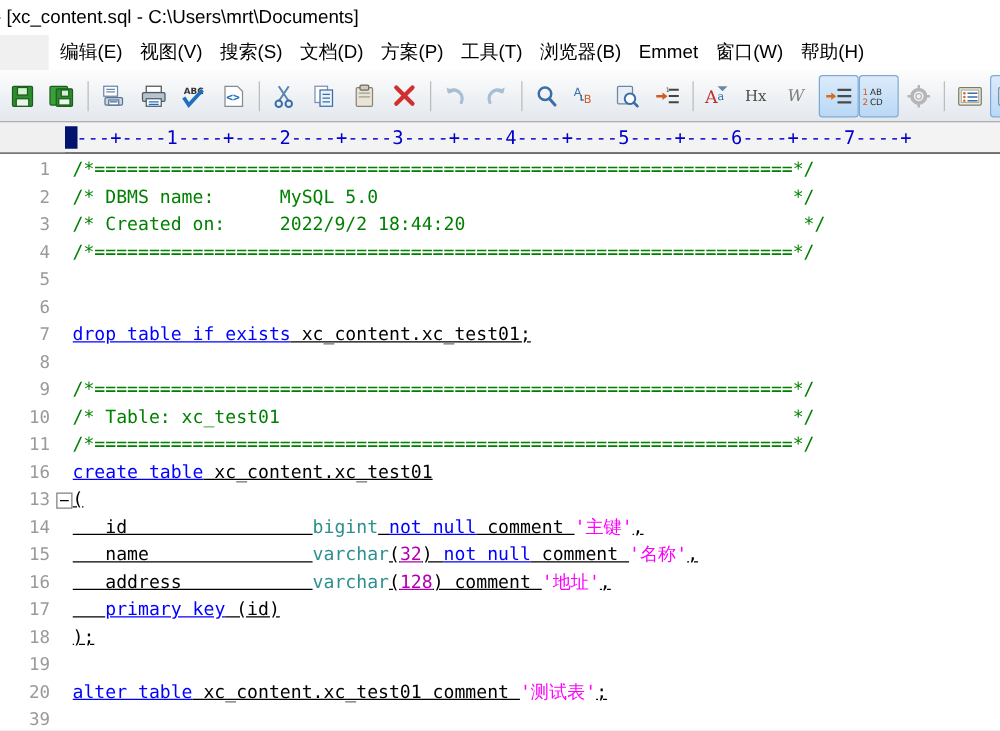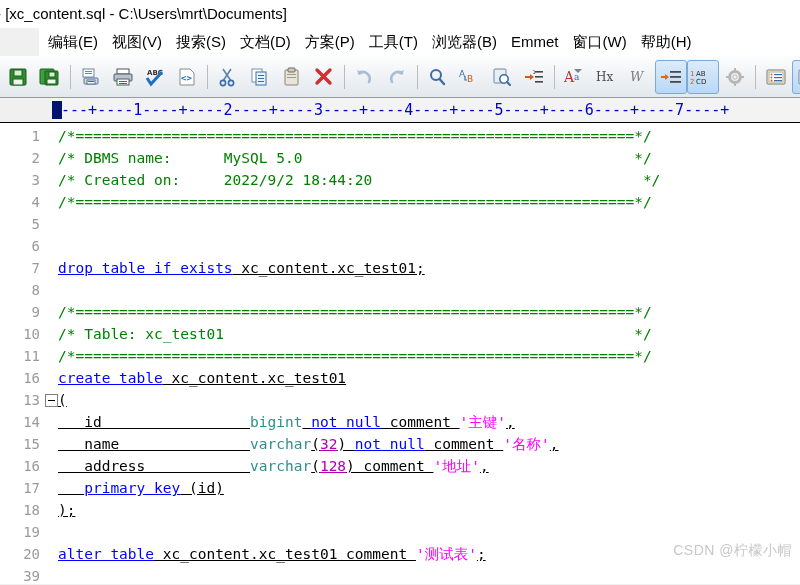--- a/index.html
+++ b/index.html
@@ -360,16 +360,15 @@
         <div class="fc"></div>
         <div class="fc"></div>
         <div class="fc"></div>
         <div class="fc"></div>
         <div class="fc"></div>
         <div class="fc"></div>
         <div class="fc"></div>
         <div class="fc"></div>
       </div>
     <div class="code" id="code"><div class="row"><span class="cmt">/*================================================================*/</span></div><div class="row"><span class="cmt">/* DBMS name:      MySQL 5.0                                      */</span></div><div class="row"><span class="cmt">/* Created on:     2022/9/2 18:44:20                               */</span></div><div class="row"><span class="cmt">/*================================================================*/</span></div><div class="row">&nbsp;</div><div class="row">&nbsp;</div><div class="row"><span class="kw">drop table if exists</span><span class="pln"> xc_content.xc_test01;</span></div><div class="row">&nbsp;</div><div class="row"><span class="cmt">/*================================================================*/</span></div><div class="row"><span class="cmt">/* Table: xc_test01                                               */</span></div><div class="row"><span class="cmt">/*================================================================*/</span></div><div class="row"><span class="kw">create table</span><span class="pln"> xc_content.xc_test01</span></div><div class="row"><span class="pln">(</span></div><div class="row"><span class="pln">   id                 </span><span class="typ">bigint</span><span class="pln"> </span><span class="kw">not null</span><span class="pln"> comment </span><span class="str">'主键'</span><span class="pln">,</span></div><div class="row"><span class="pln">   name               </span><span class="typ">varchar</span><span class="pln">(</span><span class="num">32</span><span class="pln">) </span><span class="kw">not null</span><span class="pln"> comment </span><span class="str">'名称'</span><span class="pln">,</span></div><div class="row"><span class="pln">   address            </span><span class="typ">varchar</span><span class="pln">(</span><span class="num">128</span><span class="pln">) comment </span><span class="str">'地址'</span><span class="pln">,</span></div><div class="row"><span class="pln">   </span><span class="kw">primary key</span><span class="pln"> (id)</span></div><div class="row"><span class="pln">);</span></div><div class="row">&nbsp;</div><div class="row"><span class="kw">alter table</span><span class="pln"> xc_content.xc_test01 comment </span><span class="str">'测试表'</span><span class="pln">;</span></div><div class="row">&nbsp;</div></div>
-    <div class="watermark">CSDN @柠檬小帽</div>
   </div>
 
 </div>
 
 </body></html>

